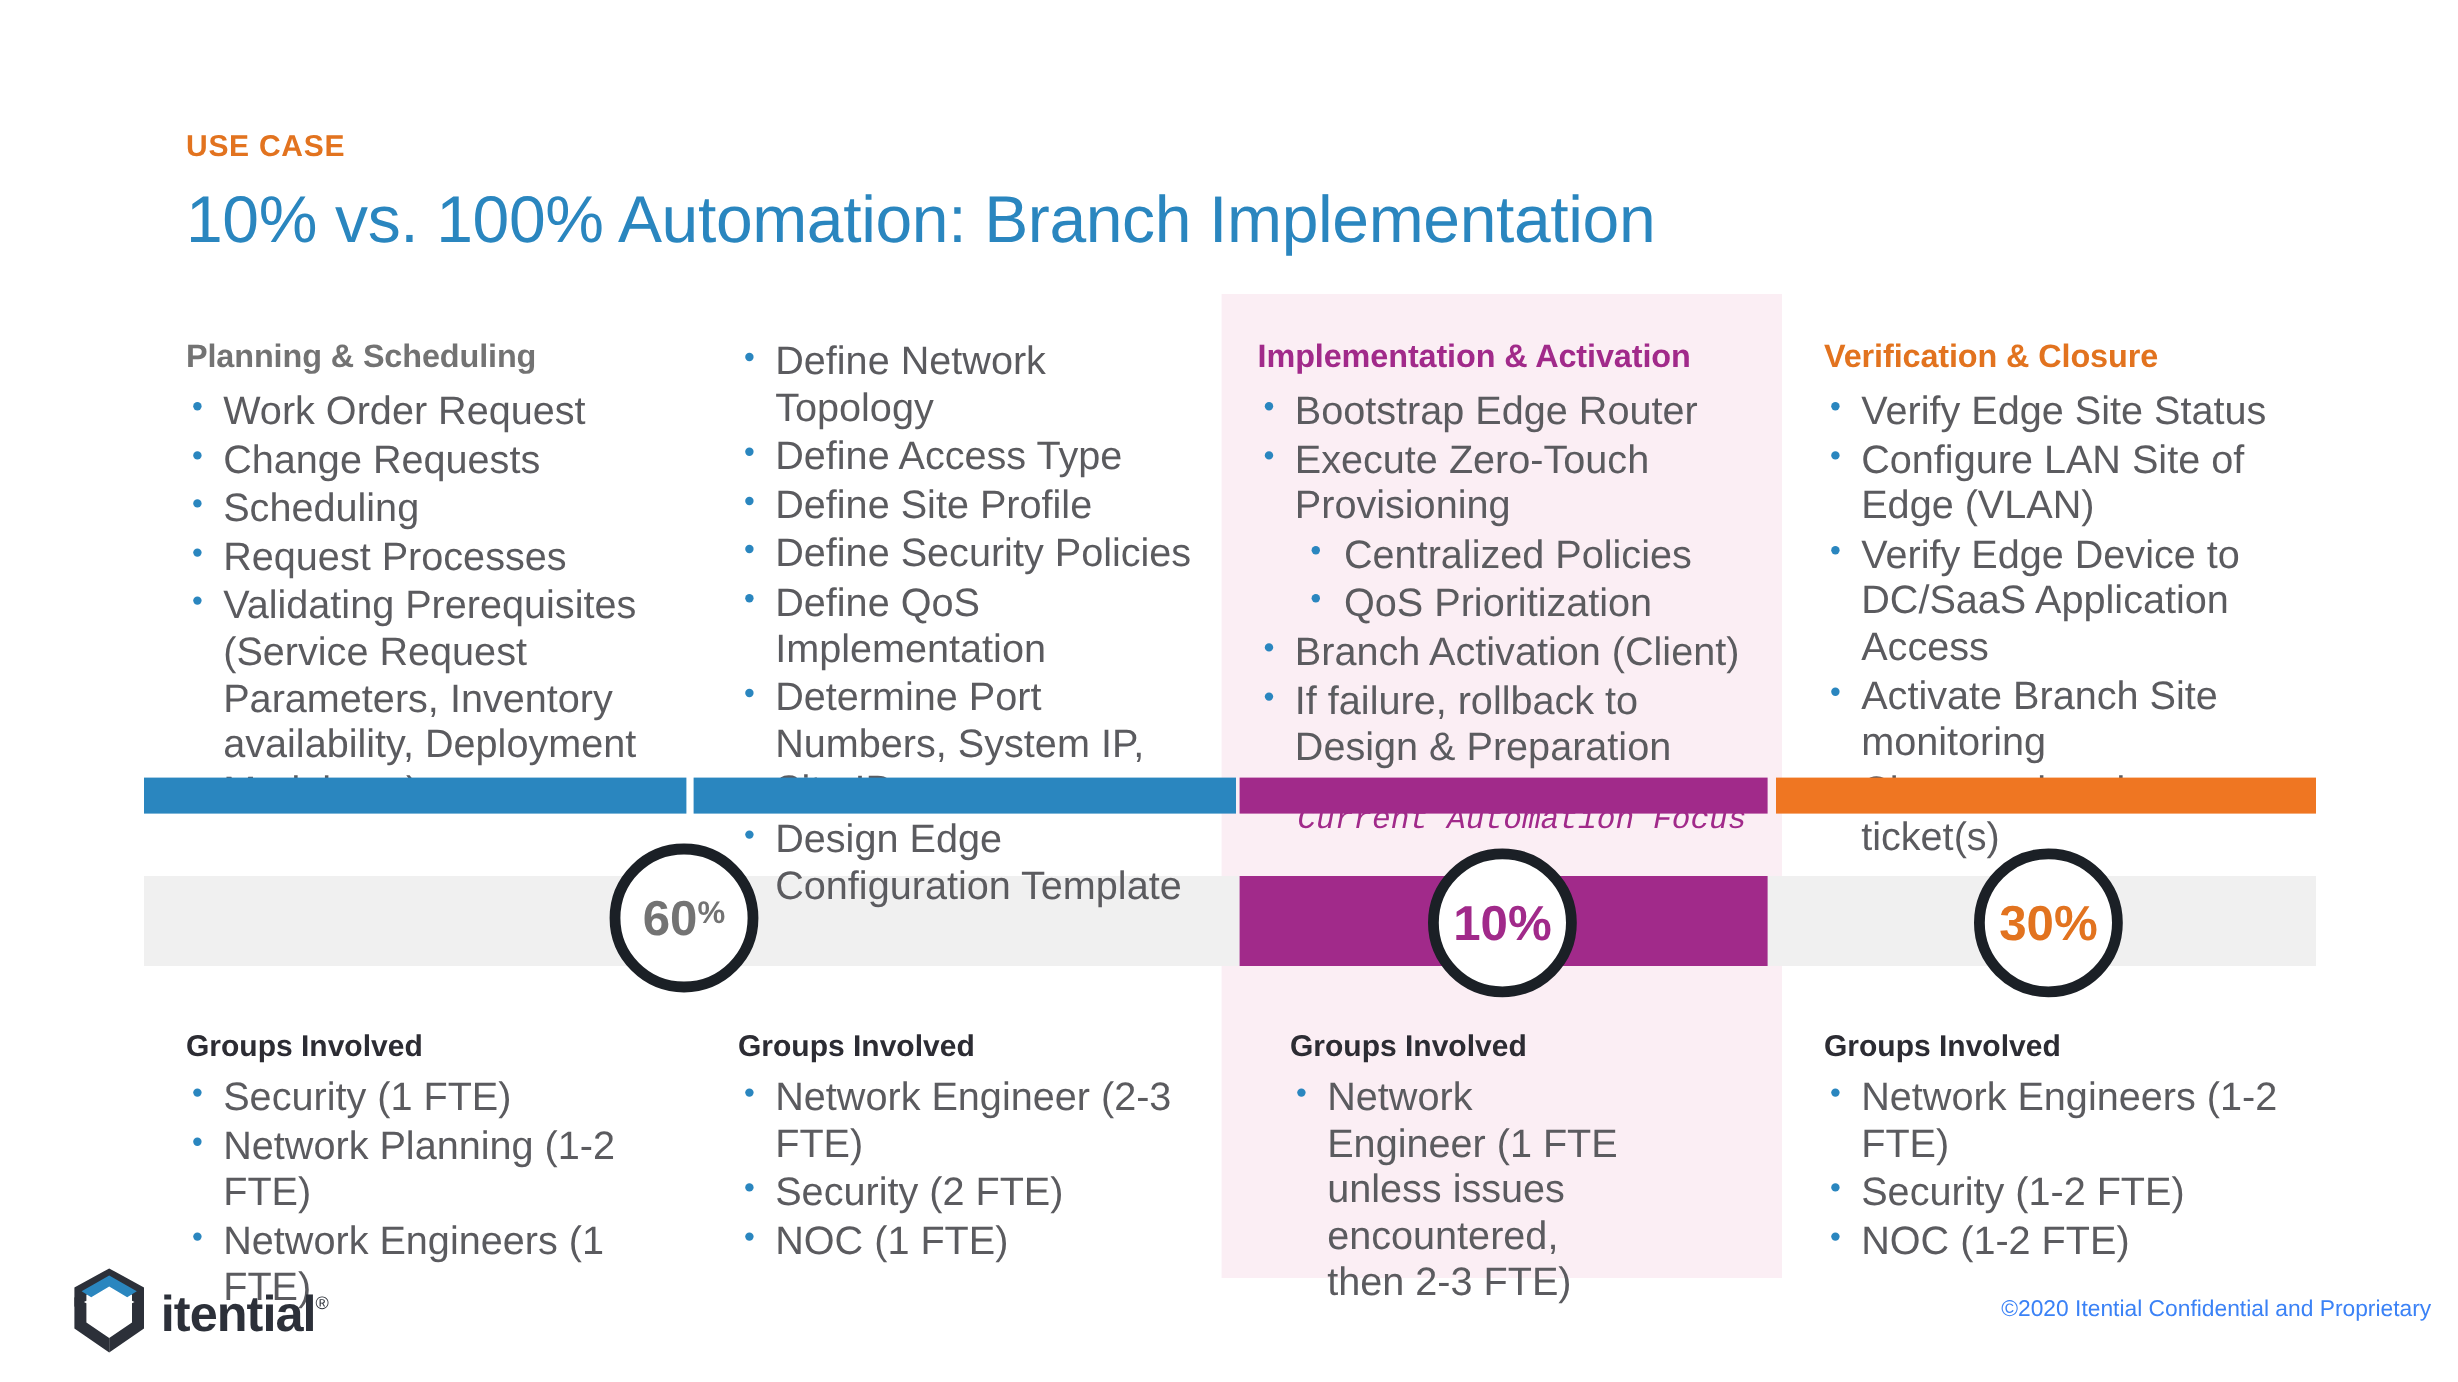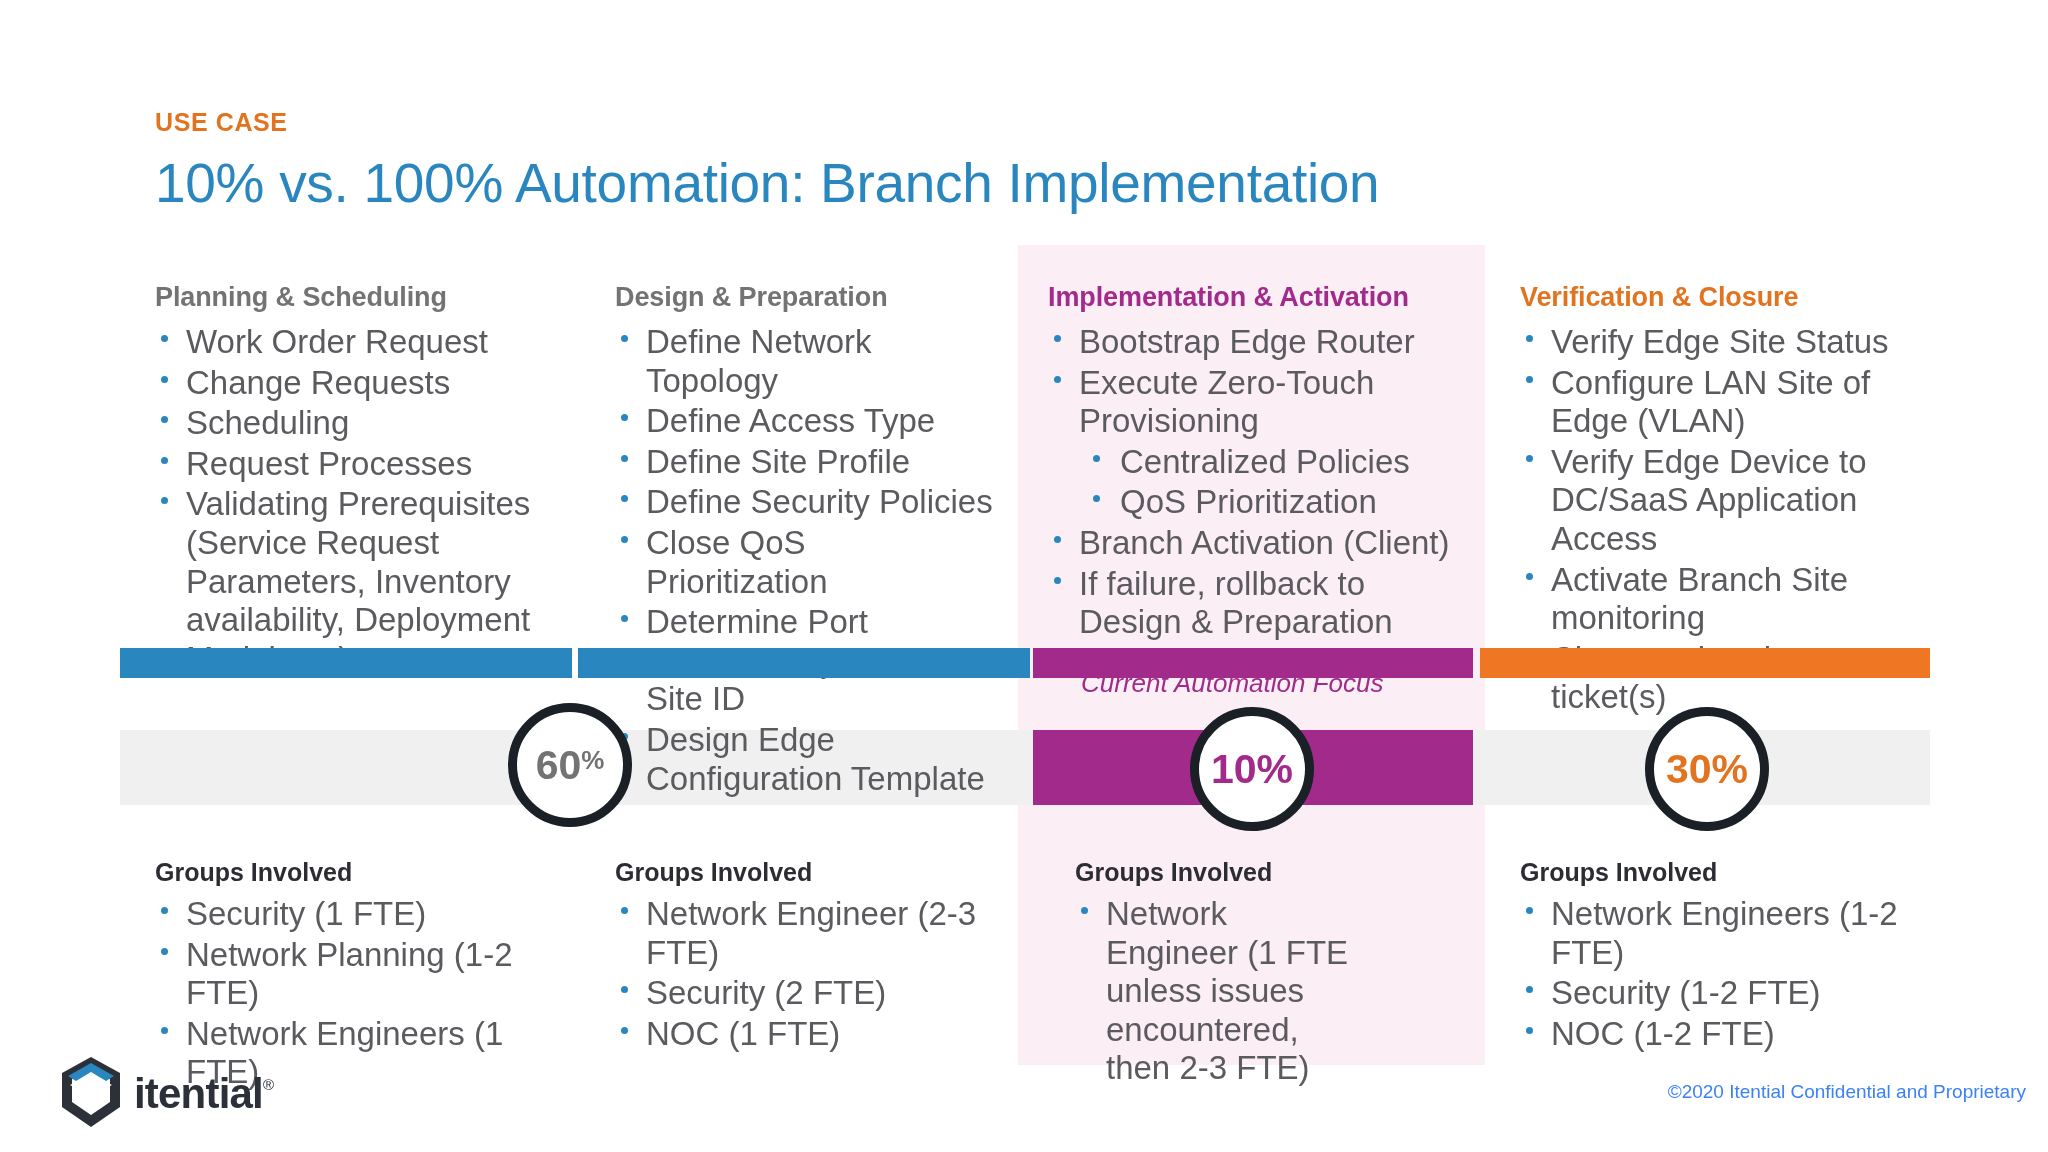--- a/index.html
+++ b/index.html
@@ -106,20 +106,21 @@
   ul.bullets li.sub::before {
     left: 45px;
   }
 
   .focus-note {
     font-size: 26px;
     font-style: italic;
     color: #a12a8a;
     margin-top: 26px;
     padding-left: 33px;
+    font-family: Liberation Mono, monospace;
   }
 
   
   #bars {
     position: absolute;
     top: 648px;
     left: 0;
     width: 2048px;
     height: 30px;
     z-index: 2;
@@ -256,27 +257,26 @@
     <ul class="bullets">
       <li>Work Order Request</li>
       <li>Change Requests</li>
       <li>Scheduling</li>
       <li>Request Processes</li>
       <li>Validating Prerequisites (Service Request Parameters, Inventory availability, Deployment Model etc.)</li>
     </ul>
   </div>
 
   <div class="col col-1">
-    <div class="col-heading c-blue">Design &amp; Preparation</div>
     <ul class="bullets">
       <li>Define Network Topology</li>
       <li>Define Access Type</li>
       <li>Define Site Profile</li>
       <li>Define Security Policies</li>
-      <li>Close QoS Prioritization</li>
+      <li>Define QoS Implementation</li>
       <li>Determine Port Numbers, System IP, Site ID</li>
       <li>Design Edge Configuration Template</li>
     </ul>
   </div>
 
   <div class="col col-2">
     <div class="col-heading c-purple">Implementation &amp; Activation</div>
     <ul class="bullets">
       <li>Bootstrap Edge Router</li>
       <li>Execute Zero-Touch Provisioning</li>

